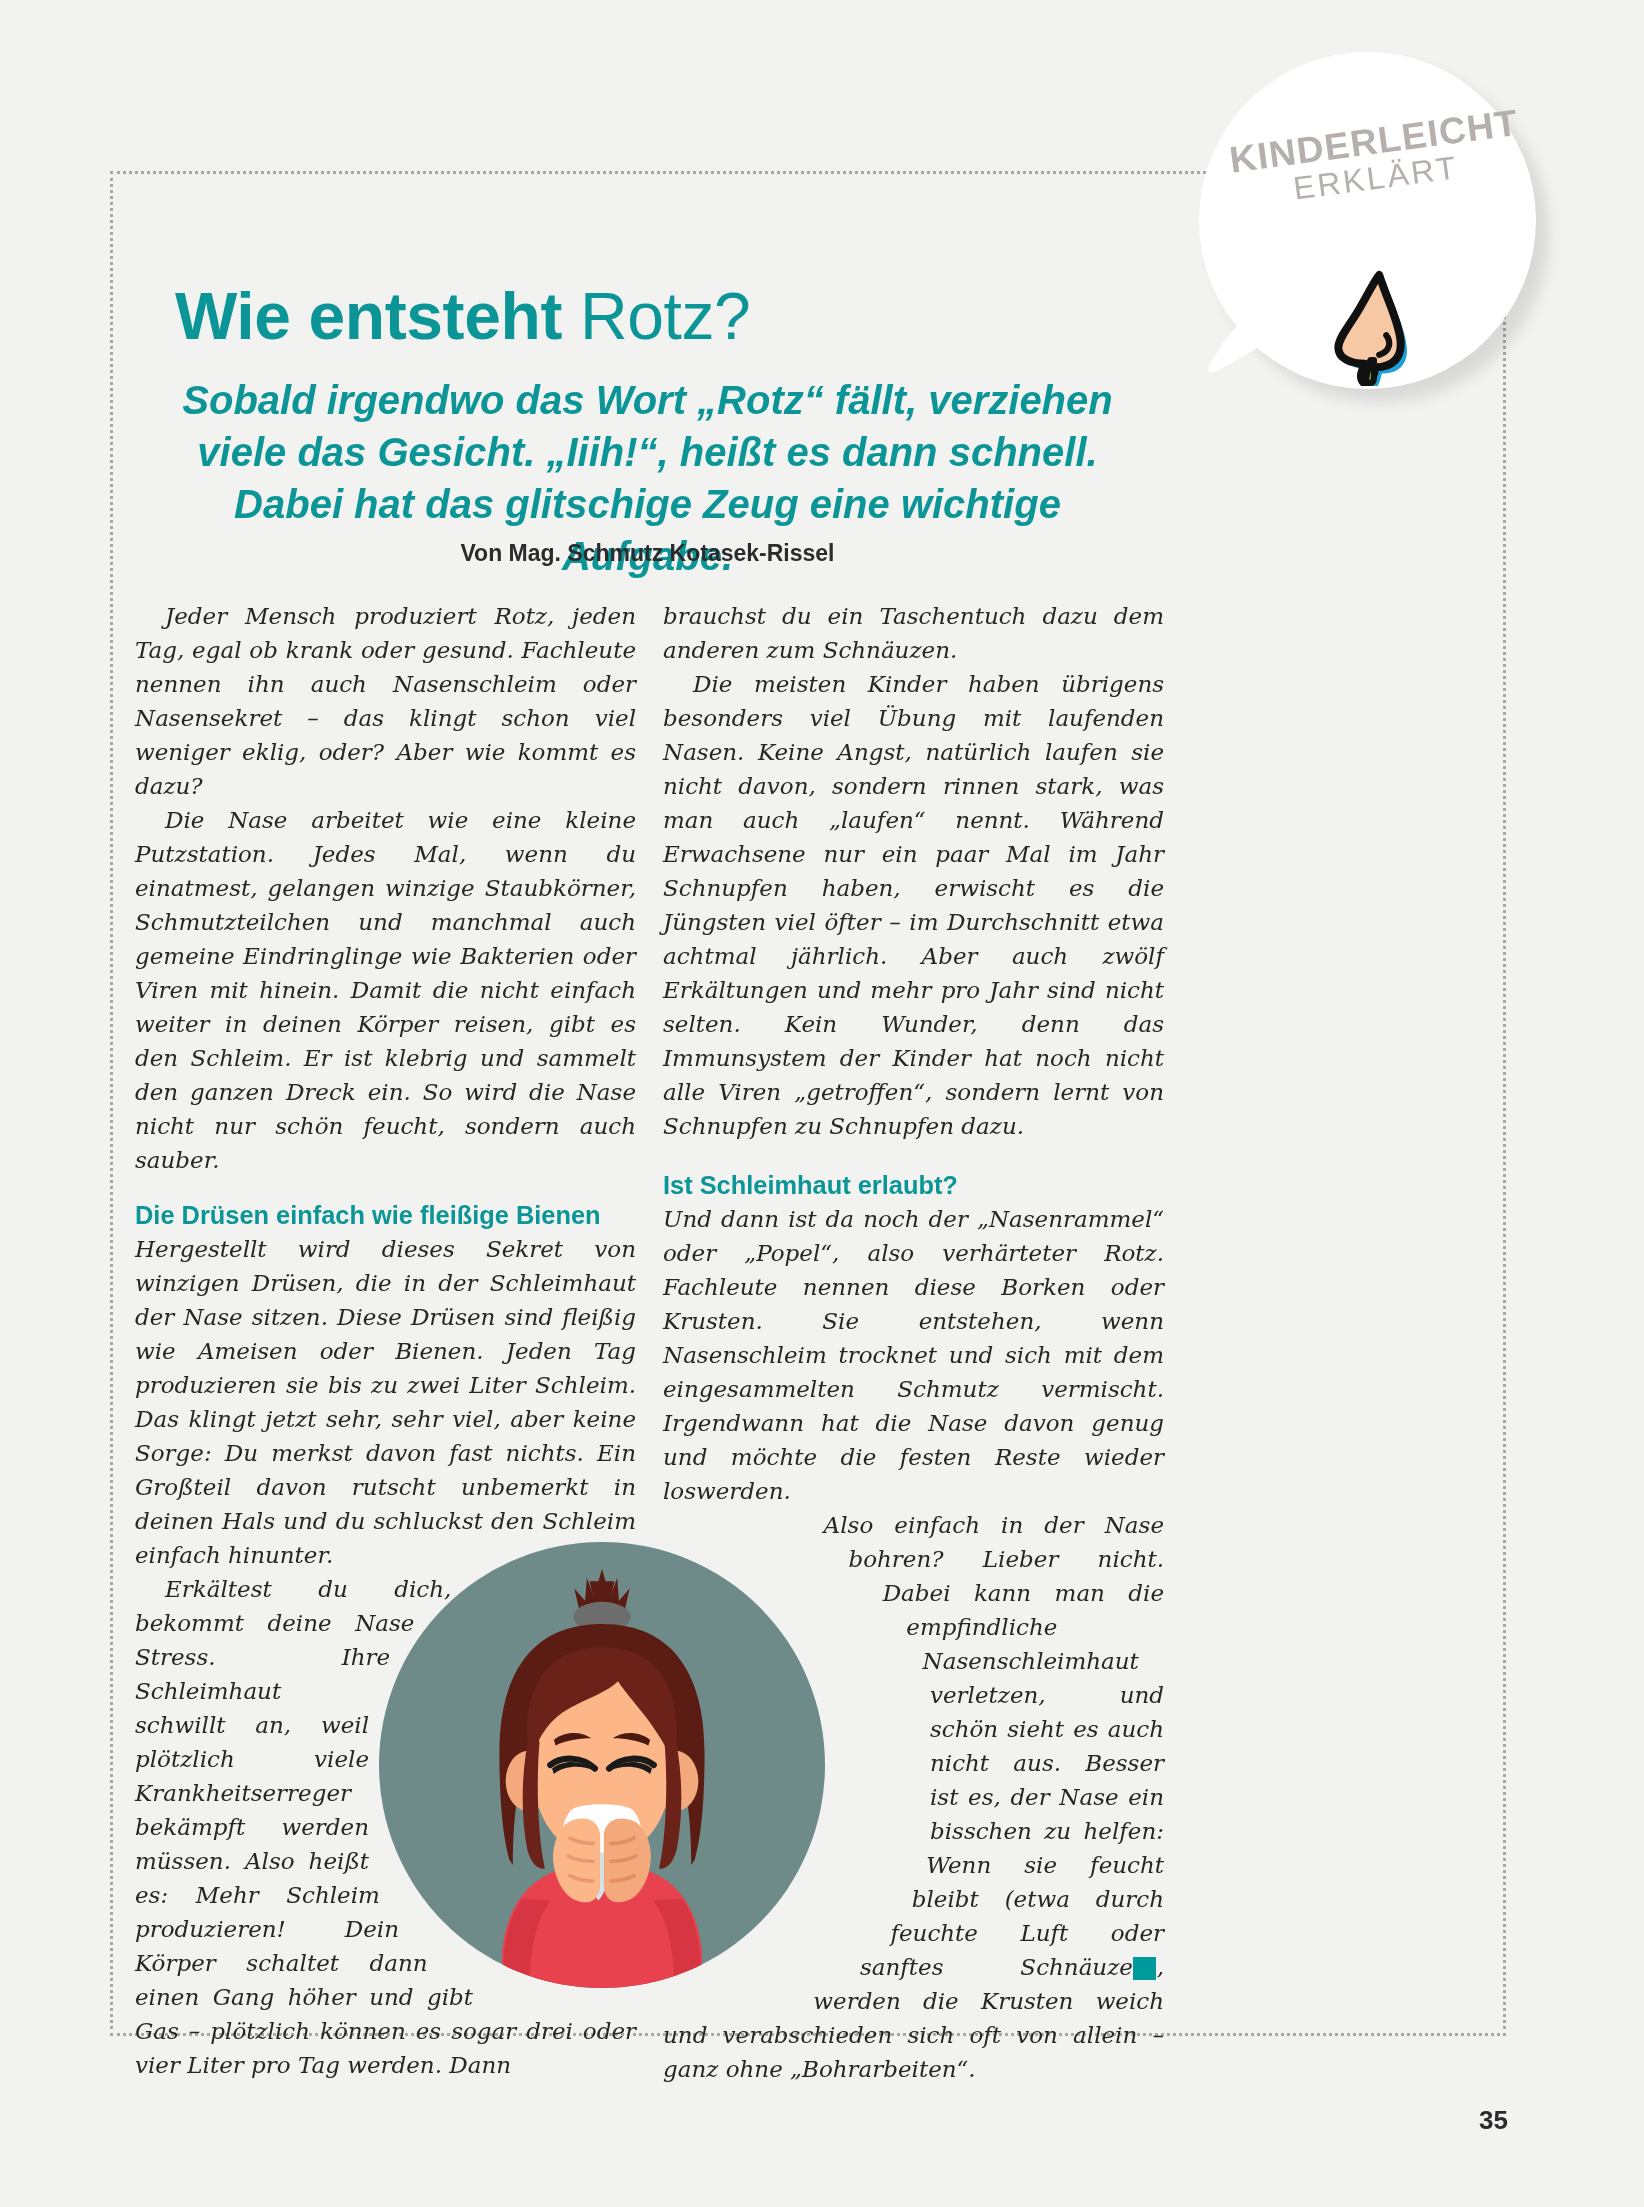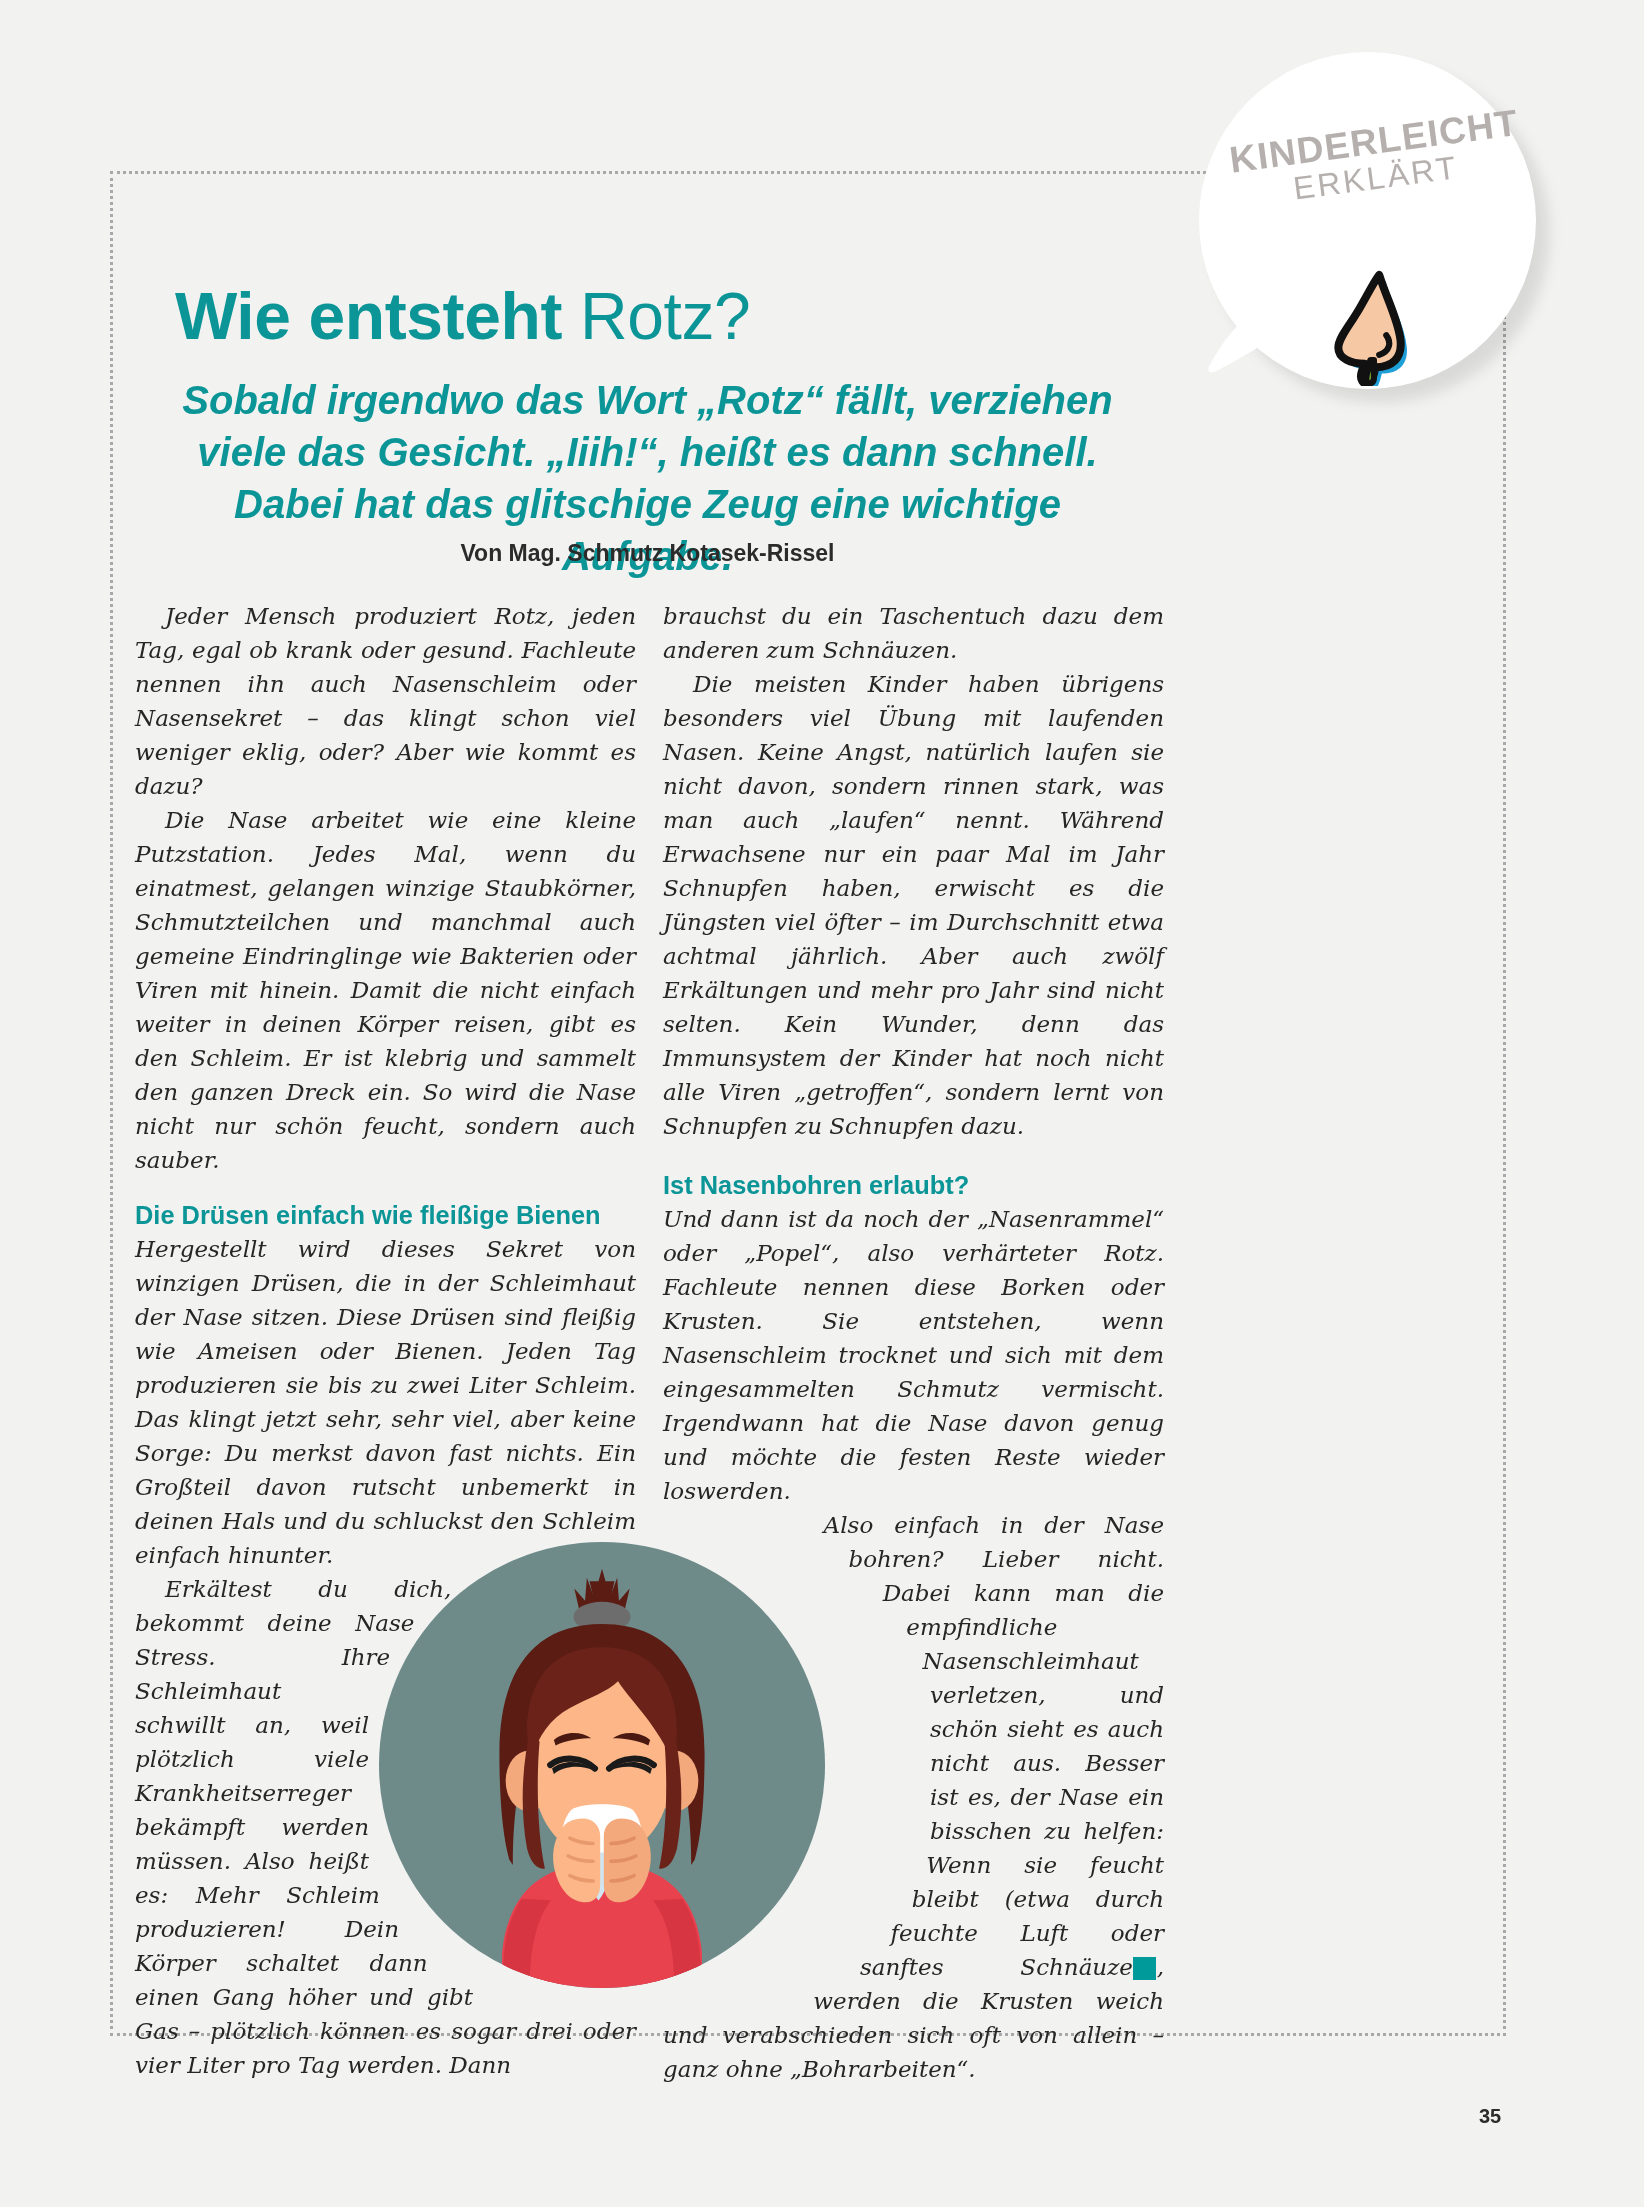--- a/index.html
+++ b/index.html
@@ -211,21 +211,21 @@
     left: 1133px;
     top: 1957px;
     width: 23px;
     height: 23px;
     background: #009a9a;
   }
   .page-number {
     position: absolute;
     left: 1479px;
     top: 2105px;
-    font-size: 20px;
+    font-size: 26px;
     font-weight: 600;
     color: #2b2b2b;
   }
 </style>
 </head>
 <body>
 
 <div class="page">
 
   <div class="dotted-frame"></div>
@@ -263,21 +263,21 @@
     <p class="indent">Die Nase arbeitet wie eine kleine Putzstation. Jedes Mal, wenn du einatmest, gelangen winzige Staubkörner, Schmutzteilchen und manchmal auch gemeine Eindringlinge wie Bakterien oder Viren mit hinein. Damit die nicht einfach weiter in deinen Körper reisen, gibt es den Schleim. Er ist klebrig und sammelt den ganzen Dreck ein. So wird die Nase nicht nur schön feucht, sondern auch sauber.</p>
     <h2 class="subhead">Die Drüsen einfach wie fleißige Bienen</h2>
     <p>Hergestellt wird dieses Sekret von winzigen Drüsen, die in der Schleimhaut der Nase sitzen. Diese Drüsen sind fleißig wie Ameisen oder Bienen. Jeden Tag produzieren sie bis zu zwei Liter Schleim. Das klingt jetzt sehr, sehr viel, aber keine Sorge: Du merkst davon fast nichts. Ein Großteil davon rutscht unbemerkt in deinen Hals und du schluckst den Schleim einfach hinunter.</p>
     <div class="wrap-left-circle"></div>
     <p class="indent">Erkältest du dich, bekommt deine Nase Stress. Ihre Schleimhaut schwillt an, weil plötzlich viele Krankheitserreger bekämpft werden müssen. Also heißt es: Mehr Schleim produzieren! Dein Körper schaltet dann einen Gang höher und gibt Gas – plötzlich können es sogar drei oder vier Liter pro Tag werden. Dann</p>
   </div>
 
   <div class="col col-right">
     <p>brauchst du ein Taschentuch dazu dem anderen zum Schnäuzen.</p>
     <p class="indent">Die meisten Kinder haben übrigens besonders viel Übung mit laufenden Nasen. Keine Angst, natürlich laufen sie nicht davon, sondern rinnen stark, was man auch „laufen“ nennt. Während Erwachsene nur ein paar Mal im Jahr Schnupfen haben, erwischt es die Jüngsten viel öfter – im Durchschnitt etwa achtmal jährlich. Aber auch zwölf Erkältungen und mehr pro Jahr sind nicht selten. Kein Wunder, denn das Immunsystem der Kinder hat noch nicht alle Viren „getroffen“, sondern lernt von Schnupfen zu Schnupfen dazu.</p>
-    <h2 class="subhead tight">Ist Nasenbohren erlaubt?</h2>
+    <h2 class="subhead tight">Ist Schleimhaut erlaubt?</h2>
     <p>Und dann ist da noch der „Nasenrammel“ oder „Popel“, also verhärteter Rotz. Fachleute nennen diese Borken oder Krusten. Sie entstehen, wenn Nasenschleim trocknet und sich mit dem eingesammelten Schmutz vermischt. Irgendwann hat die Nase davon genug und möchte die festen Reste wieder loswerden.</p>
     <div class="wrap-right-circle"></div>
     <p class="indent">Also einfach in der Nase bohren? Lieber nicht. Dabei kann man die empfindliche Nasenschleimhaut verletzen, und schön sieht es auch nicht aus. Besser ist es, der Nase ein bisschen zu helfen: Wenn sie feucht bleibt (etwa durch feuchte Luft oder sanftes Schnäuzen), werden die Krusten weich und verabschieden sich oft von allein – ganz ohne „Bohrarbeiten“.</p>
   </div>
 
   <div class="illus">
     <div class="illus-circle"></div>
     <svg viewBox="0 0 500 500">
       <defs>
         <clipPath id="circleClip">

